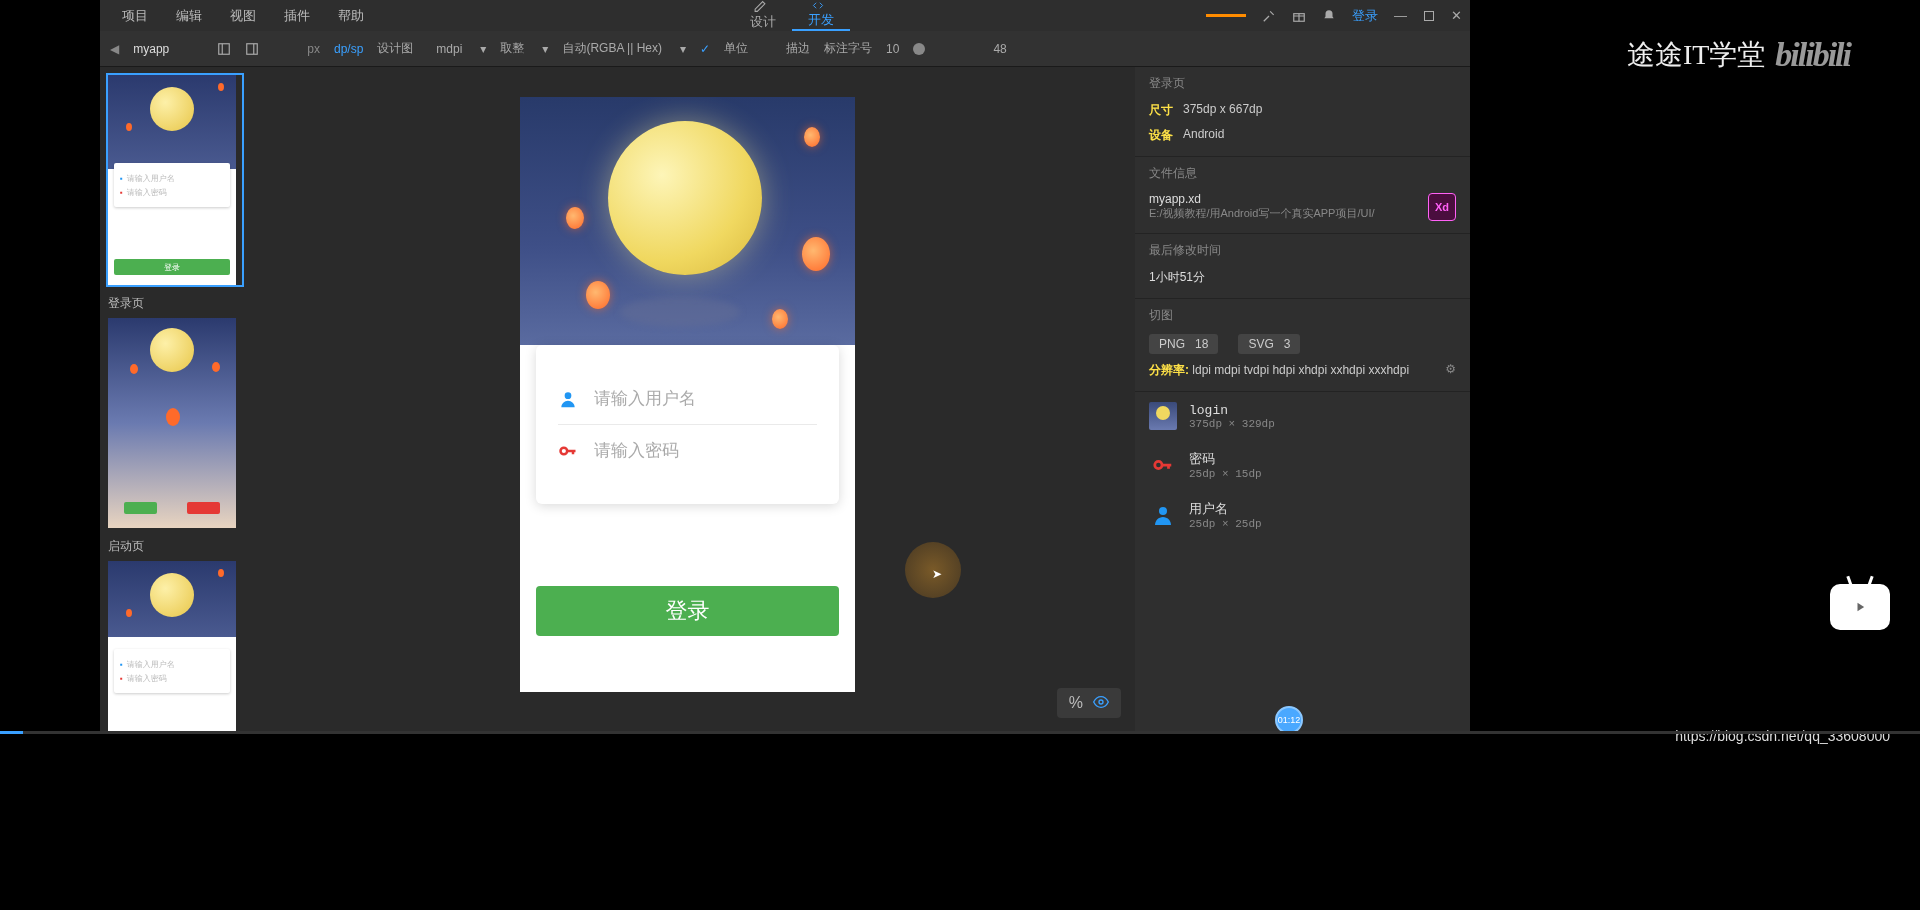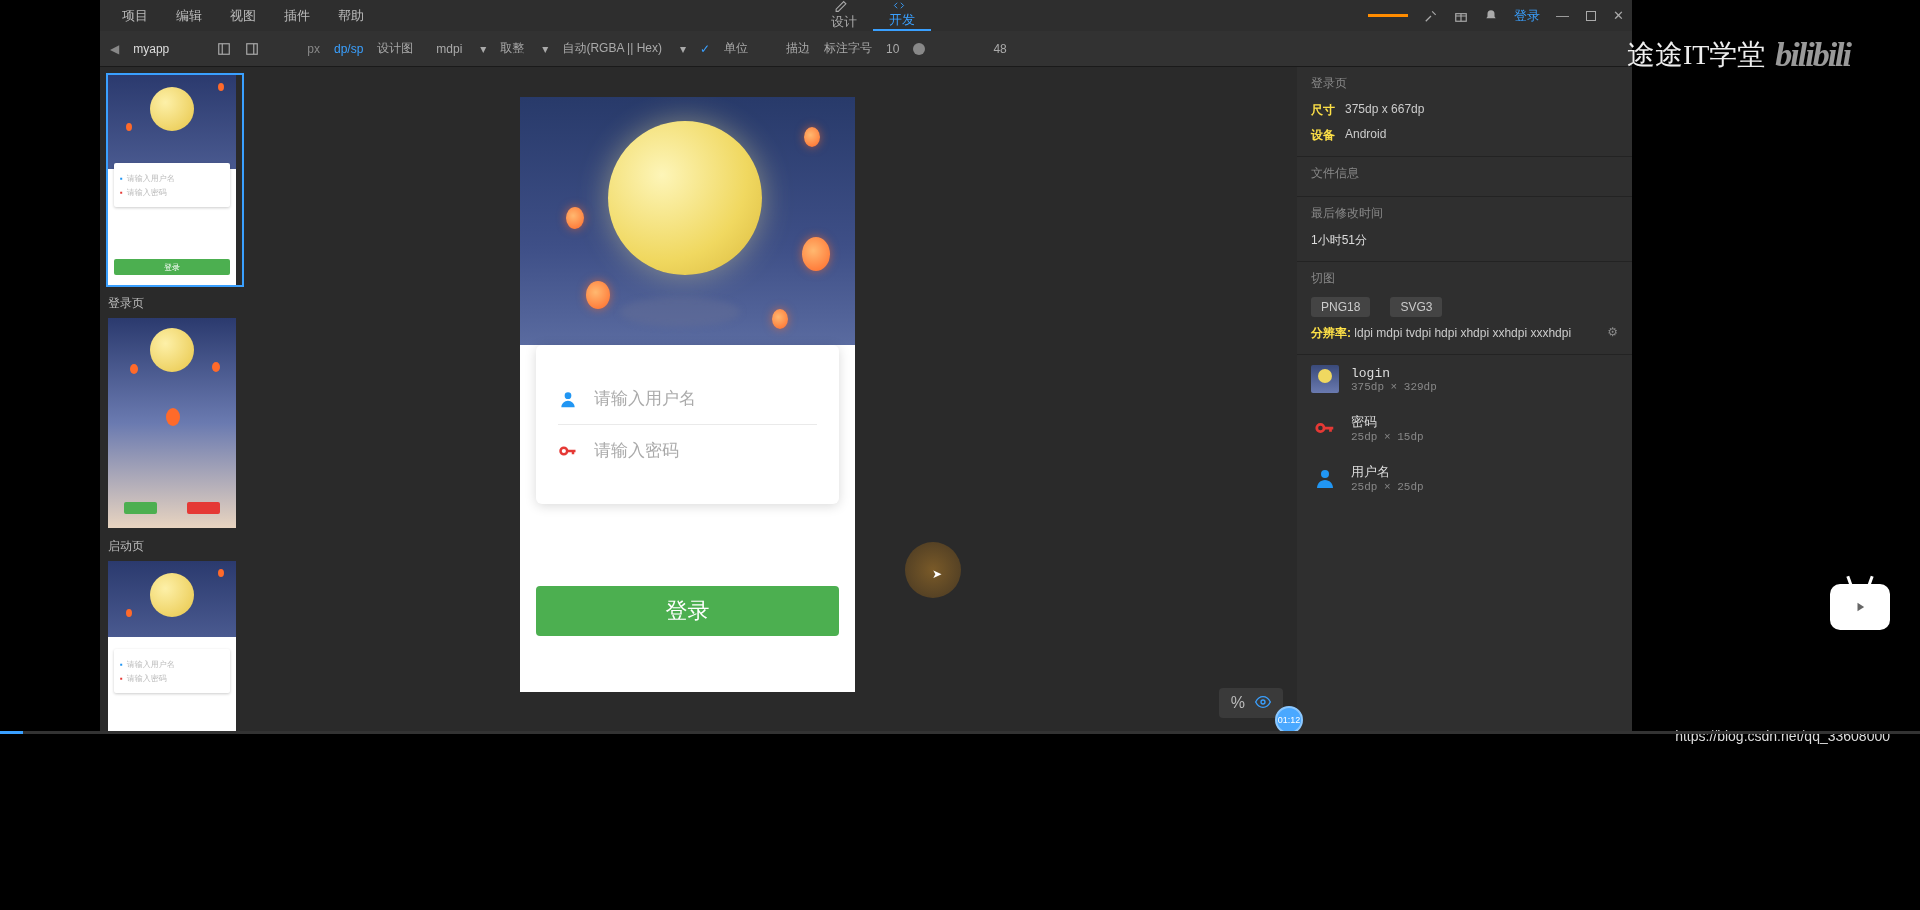--- a/index.html
+++ b/index.html
@@ -10,21 +10,21 @@
   width: 1920px;
   height: 910px;
   overflow: hidden;
   position: relative;
 }
 
 .app-window {
   position: absolute;
   left: 100px;
   top: 0;
-  width: 1532px;
+  width: 1370px;
   height: 732px;
   background: #2a2a2a;
 }
 
 
 .menubar {
   height: 31px;
   background: #2e2e2e;
   display: flex;
   align-items: center;
@@ -285,20 +285,21 @@
   padding: 4px 0;
   color: #ccc;
 }
 .inspector .row .label { color: #fde047; font-weight: bold; }
 .badge {
   background: #444;
   padding: 3px 10px;
   border-radius: 3px;
   color: #ccc;
   display: inline-flex;
+  gap: 10px;
   margin-right: 10px;
 }
 .resolutions { color: #ccc; }
 .gear { color: #888; }
 .slice-item {
   display: flex;
   align-items: center;
   gap: 12px;
   padding: 10px 14px;
   font-family: Liberation Mono, monospace;
@@ -590,20 +591,27 @@
           <span class="label">尺寸</span>
           <span>375dp  x  667dp</span>
         </div>
         <div class="row">
           <span class="label">设备</span>
           <span>Android</span>
         </div>
       </div>
       <div class="section">
         <div class="section-header">文件信息</div>
+        <div class="row" style="justify-content:space-between;align-items:center">
+          <div>
+            <div style="color:#ddd">myapp.xd</div>
+            <div style="color:#888;font-size:11px">E:/视频教程/用Android写一个真实APP项目/UI/</div>
+          </div>
+          <div class="xd-icon">Xd</div>
+        </div>
       </div>
       <div class="section">
         <div class="section-header">最后修改时间</div>
         <div class="row" style="color:#ddd">1小时51分</div>
       </div>
       <div class="section">
         <div class="section-header">切图</div>
         <div class="row">
           <span class="badge">
             <span>PNG</span>

